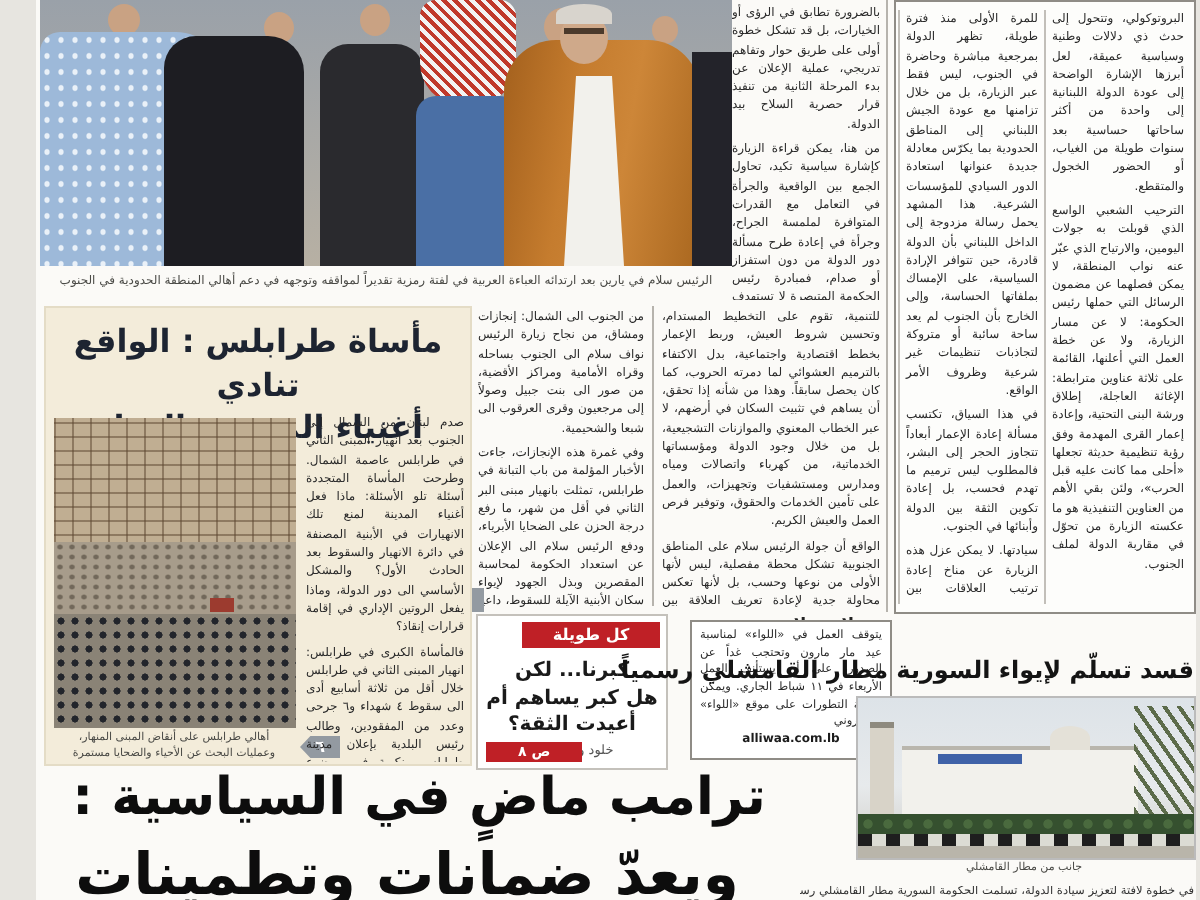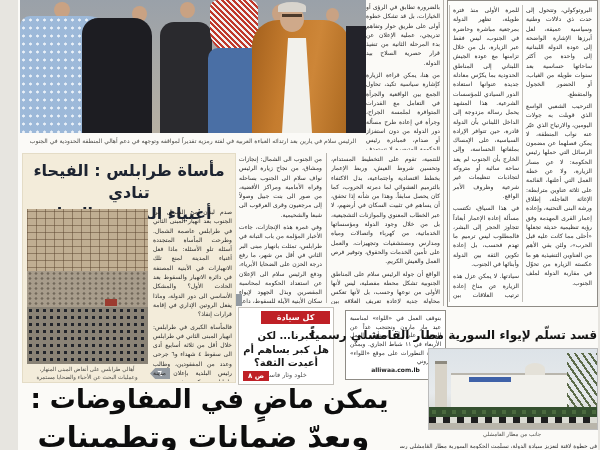--- a/index.html
+++ b/index.html
@@ -35,21 +35,21 @@
     display:flex;align-items:center;justify-content:center;
     clip-path:polygon(0 50%,26% 0,100% 0,100% 100%,26% 100%);}
   
   #monday-box{background:#fff;border:1px solid #c4c1bb;}
   #monday-header{position:absolute;top:3px;right:3px;left:22px;height:13px;background:#bf2026;
     color:#fff;font-weight:bold;font-size:8px;display:flex;align-items:center;justify-content:center;}
   #monday-title{position:absolute;top:21px;right:3px;left:3px;font-weight:bold;font-size:10px;
     line-height:1.35;text-align:center;color:#1a1a1a;}
   #monday-author{position:absolute;top:63px;right:3px;left:3px;font-size:6.5px;color:#555;text-align:center;}
   #monday-badge{position:absolute;bottom:3px;left:4px;background:#bf2026;color:#fff;
-    font-size:7px;font-weight:bold;padding:1px 5px;}
+    font-size:7px;font-weight:bold;padding:1px 16px;}
   
   #liwaa-box{background:#fff;border:1px solid #8f8c86;padding:3px 4px;}
   #liwaa-title{font-weight:bold;font-size:8px;color:#8c1d1d;text-align:center;
     border-bottom:1px solid #bbb;padding-bottom:2px;margin-bottom:2px;}
   #liwaa-body{font-size:5.8px;line-height:1.5;text-align:justify;color:#2a2a2a;}
   #liwaa-url{direction:ltr;display:block;text-align:center;font-weight:bold;font-size:6px;}
   
   .big-head{font-weight:bold;color:#0d0d0d;text-align:center;letter-spacing:-.5px;}
   
   #qamishli-headline{font-weight:bold;font-size:12px;color:#141414;white-space:nowrap;}
@@ -104,40 +104,40 @@
 </div>
 <div class="abs vrule" style="left:326px;top:153px;height:150px;"></div>
 <div class="abs col" style="left:331px;top:154px;width:109px;height:150px;">
   <p>للتنمية، تقوم على التخطيط المستدام، وتحسين شروط العيش، وربط الإعمار بخطط اقتصادية واجتماعية، بدل الاكتفاء بالترميم العشوائي لما دمرته الحروب، كما كان يحصل سابقاً. وهذا من شأنه إذا تحقق، أن يساهم في تثبيت السكان في أرضهم، لا عبر الخطاب المعنوي والموازنات التشجيعية، بل من خلال وجود الدولة ومؤسساتها الخدماتية، من كهرباء واتصالات ومياه ومدارس ومستشفيات وتجهيزات، والعمل على تأمين الخدمات والحقوق، وتوفير فرص العمل والعيش الكريم.</p>
   <p>الواقع أن جولة الرئيس سلام على المناطق الجنوبية تشكل محطة مفصلية، ليس لأنها الأولى من نوعها وحسب، بل لأنها تعكس محاولة جدية لإعادة تعريف العلاقة بين الدولة والجنوب، وبين السلطة والمواطن، وبين السياسة والإنماء، هي زيارة تعيد فتح النقاش حول دولة السيادة والقانون الممكنة في لبنان، دولة تحضر حيث يجب أن تكون: في الميدان، ومع الناس.</p>
 </div>
 <div class="abs cont-arrow" style="left:220px;top:294px;width:22px;height:12px;">٦</div>
 
 <div class="abs" id="tripoli-box" style="left:22px;top:153px;width:214px;height:230px;">
   <div id="tripoli-headline">
-    <div>مأساة طرابلس : الفيحاء تنادي</div>
+    <div>مأساة طرابلس : الواقع تنادي</div>
     <div>أغنياء المدينة والدولة</div>
   </div>
   <div class="abs photo" id="tripoli-rubble" style="left:5px;top:56px;width:121px;height:155px;">
     <div class="abs" style="left:0;top:0;width:121px;height:66px;background:#c0ae92;background-image:repeating-linear-gradient(0deg,rgba(92,70,48,.5) 0 1px,transparent 1px 7px),repeating-linear-gradient(90deg,rgba(92,70,48,.5) 0 1px,transparent 1px 9px);"></div>
     <div class="abs" style="left:0;top:62px;width:121px;height:40px;background:#a79c8b;background-image:radial-gradient(rgba(70,62,50,.55) 1px,transparent 1.8px);background-size:6px 5px;"></div>
     <div class="abs" style="left:0;top:98px;width:121px;height:57px;background:#8a8376;background-image:radial-gradient(#22252b 34%,transparent 38%);background-size:7px 7px;"></div>
     <div class="abs" style="left:78px;top:90px;width:12px;height:7px;background:#9c3b2f;"></div>
   </div>
   <div class="abs caption" style="left:8px;top:213px;width:114px;">أهالي طرابلس على أنقاض المبنى المنهار، وعمليات البحث عن الأحياء والضحايا مستمرة</div>
   <div class="abs cont-arrow" style="left:128px;top:215px;width:20px;height:11px;">٦</div>
   <div class="abs col" style="left:131px;top:54px;width:79px;height:174px;">
     <p>صدم لبنان من الشمال إلى الجنوب بعد انهيار المبنى الثاني في طرابلس عاصمة الشمال. وطرحت المأساة المتجددة أسئلة تلو الأسئلة: ماذا فعل أغنياء المدينة لمنع تلك الانهيارات في الأبنية المصنفة في دائرة الانهيار والسقوط بعد الحادث الأول؟ والمشكل الأساسي الى دور الدولة، وماذا يفعل الروتين الإداري في إقامة قرارات إنقاذ؟</p>
     <p>فالمأساة الكبرى في طرابلس: انهيار المبنى الثاني في طرابلس خلال أقل من ثلاثة أسابيع أدى الى سقوط ٤ شهداء و٦ جرحى وعدد من المفقودين، وطالب رئيس البلدية بإعلان مدينة طرابلس منكوبة في موضوع الأبنية الآيلة للسقوط، وآلاف العائلات مهددة بسبب الإهمال، ولم تكتمل عمليات انتشال الأشخاص أحياء.</p>
 
   </div>
 </div>
 
 <div class="abs" id="monday-box" style="left:238px;top:307px;width:94px;height:76px;">
-  <div id="monday-header">كل سيادة</div>
+  <div id="monday-header">كل طويلة</div>
   <div id="monday-title">
     <div>كبرنا... لكن</div>
     <div>هل كبر يساهم أم</div>
     <div>أعيدت الثقة؟</div>
   </div>
   <div id="monday-author">خلود وتار قاسم</div>
   <div id="monday-badge">ص ٨</div>
 </div>
 
 <div class="abs" id="liwaa-box" style="left:345px;top:310px;width:91px;height:62px;">
@@ -152,14 +152,14 @@
   <div class="abs" style="left:6px;top:12px;width:12px;height:46px;background:#d8d3c8;border-top:3px solid #8e8a7f;"></div>
   <div class="abs" style="left:96px;top:14px;width:20px;height:12px;background:#e4e1d8;border-radius:50% 50% 0 0;"></div>
   <div class="abs" style="left:138px;top:4px;width:30px;height:64px;background:repeating-linear-gradient(55deg,#5c6b4a 0 2px,transparent 2px 6px);"></div>
   <div class="abs" style="left:0;top:58px;width:168px;height:10px;background:#35502f;background-image:radial-gradient(#4a6a3e 30%,transparent 36%);background-size:10px 10px;"></div>
   <div class="abs" style="left:0;top:68px;width:168px;height:6px;background:repeating-linear-gradient(90deg,#1e1e1e 0 7px,#dcdcd4 7px 14px);"></div>
   <div class="abs" style="left:0;top:74px;width:168px;height:6px;background:#b9b5aa;"></div>
 </div>
 <div class="abs caption" style="left:428px;top:431px;width:168px;">جانب من مطار القامشلي</div>
 <div class="abs dateline" style="left:400px;top:443px;width:197px;white-space:nowrap;overflow:hidden;">في خطوة لافتة لتعزيز سيادة الدولة، تسلّمت الحكومة السورية مطار القامشلي رسمياً ــ دمشق (وكالات)</div>
 
-<div class="abs big-head" style="left:22px;top:383px;width:375px;font-size:26px;line-height:1.3;">يمكن ماضٍ في المفاوضات :</div>
+<div class="abs big-head" style="left:22px;top:383px;width:375px;font-size:26px;line-height:1.3;">ترامب ماضٍ في السياسية :</div>
 <div class="abs big-head" style="left:6px;top:419px;width:395px;font-size:29px;line-height:1.3;">ويعدّ ضمانات وتطمينات لنتنياهو بعد غد</div>
 
 </body></html>

